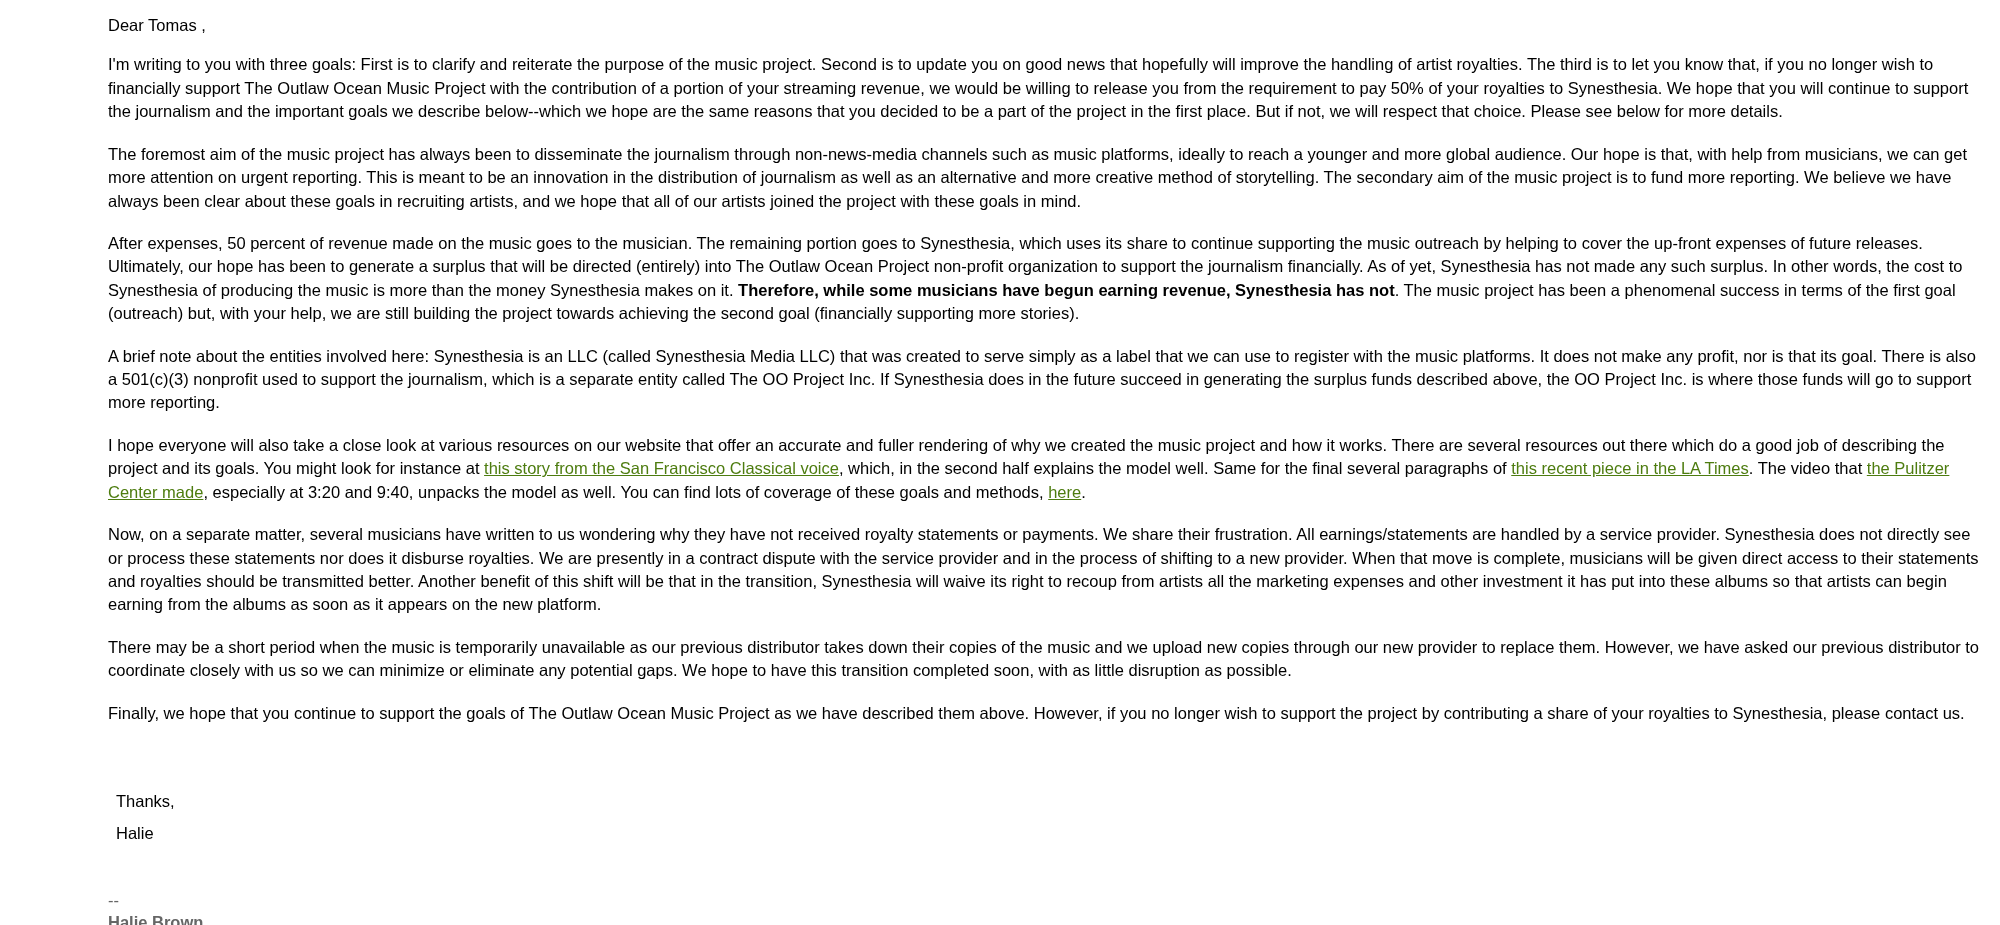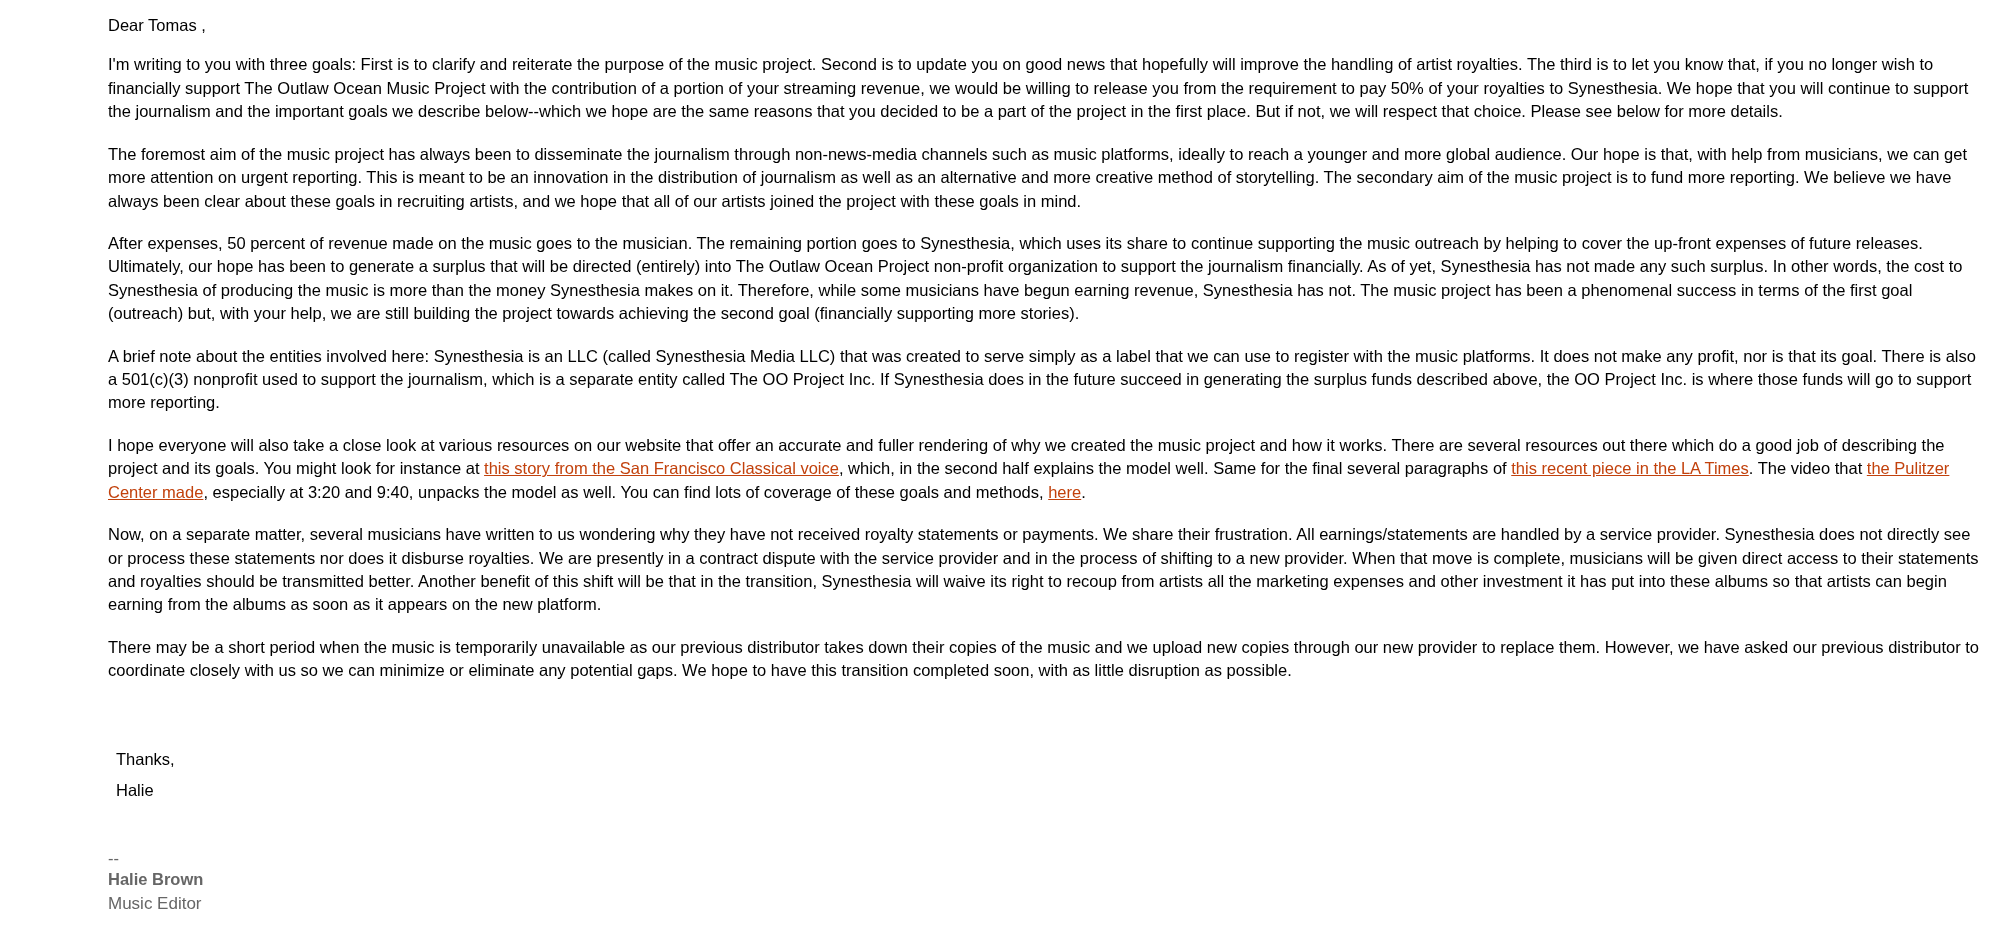--- a/index.html
+++ b/index.html
@@ -22,26 +22,26 @@
     font-size: 16.5px;
     line-height: 1.42;
   }
   p {
     margin: 8px 0 19px 0;
   }
   p.tight {
     margin: 8px;
   }
   a.link {
-    color: #c2410c;
+    color: #4d7c0f;
     text-decoration: underline;
     cursor: pointer;
   }
   .bold {
-    font-weight: normal;
+    font-weight: bold;
   }
   .sig-spacer {
     height: 38px;
   }
   .sig-dashes {
     color: #666666;
     font-size: 16.5px;
     line-height: 1.2;
   }
   .sig-name {
@@ -73,20 +73,21 @@
   <p><span>After expenses, 50 percent of revenue made on the music goes to the musician. The remaining portion goes to Synesthesia, which uses its share to continue supporting the music outreach by helping to cover the up-front expenses of future releases. Ultimately, our hope has been to generate a surplus that will be directed (entirely) into The Outlaw Ocean Project non-profit organization to support the journalism financially. As of yet, Synesthesia has not made any such surplus. In other words, the cost to Synesthesia of producing the music is more than the money Synesthesia makes on it. </span><span class="bold">Therefore, while some musicians have begun earning revenue, Synesthesia has not</span><span>. The music project has been a phenomenal success in terms of the first goal (outreach) but, with your help, we are still building the project towards achieving the second goal (financially supporting more stories).</span></p>
 
   <p>A brief note about the entities involved here: Synesthesia is an LLC (called Synesthesia Media LLC) that was created to serve simply as a label that we can use to register with the music platforms. It does not make any profit, nor is that its goal. There is also a 501(c)(3) nonprofit used to support the journalism, which is a separate entity called The OO Project Inc. If Synesthesia does in the future succeed in generating the surplus funds described above, the OO Project Inc. is where those funds will go to support more reporting.</p>
 
   <p><span>I hope everyone will also take a close look at various resources on our website that offer an accurate and fuller rendering of why we created the music project and how it works. There are several resources out there which do a good job of describing the project and its goals. You might look for instance at </span><a class="link" href="#">this story from the San Francisco Classical voice</a><span>, which, in the second half explains the model well. Same for the final several paragraphs of </span><a class="link" href="#">this recent piece in the LA Times</a><span>. The video that </span><a class="link" href="#">the Pulitzer Center made</a><span>, especially at 3:20 and 9:40, unpacks the model as well. You can find lots of coverage of these goals and methods, </span><a class="link" href="#">here</a><span>.</span></p>
 
   <p>Now, on a separate matter, several musicians have written to us wondering why they have not received royalty statements or payments. We share their frustration. All earnings/statements are handled by a service provider. Synesthesia does not directly see or process these statements nor does it disburse royalties. We are presently in a contract dispute with the service provider and in the process of shifting to a new provider. When that move is complete, musicians will be given direct access to their statements and royalties should be transmitted better. Another benefit of this shift will be that in the transition, Synesthesia will waive its right to recoup from artists all the marketing expenses and other investment it has put into these albums so that artists can begin earning from the albums as soon as it appears on the new platform.</p>
 
   <p>There may be a short period when the music is temporarily unavailable as our previous distributor takes down their copies of the music and we upload new copies through our new provider to replace them. However, we have asked our previous distributor to coordinate closely with us so we can minimize or eliminate any potential gaps. We hope to have this transition completed soon, with as little disruption as possible.</p>
 
+  <p>Finally, we hope that you continue to support the goals of The Outlaw Ocean Music Project as we have described them above. However, if you no longer wish to support the project by contributing a share of your royalties to Synesthesia, please contact us.</p>
 
   <div class="sig-spacer"></div>
 
   <p class="tight">Thanks,</p>
   <p class="tight">Halie</p>
 
   <div class="sig-spacer"></div>
 
   <div class="sig-dashes">--</div>
   <div class="sig-name">Halie Brown</div>

